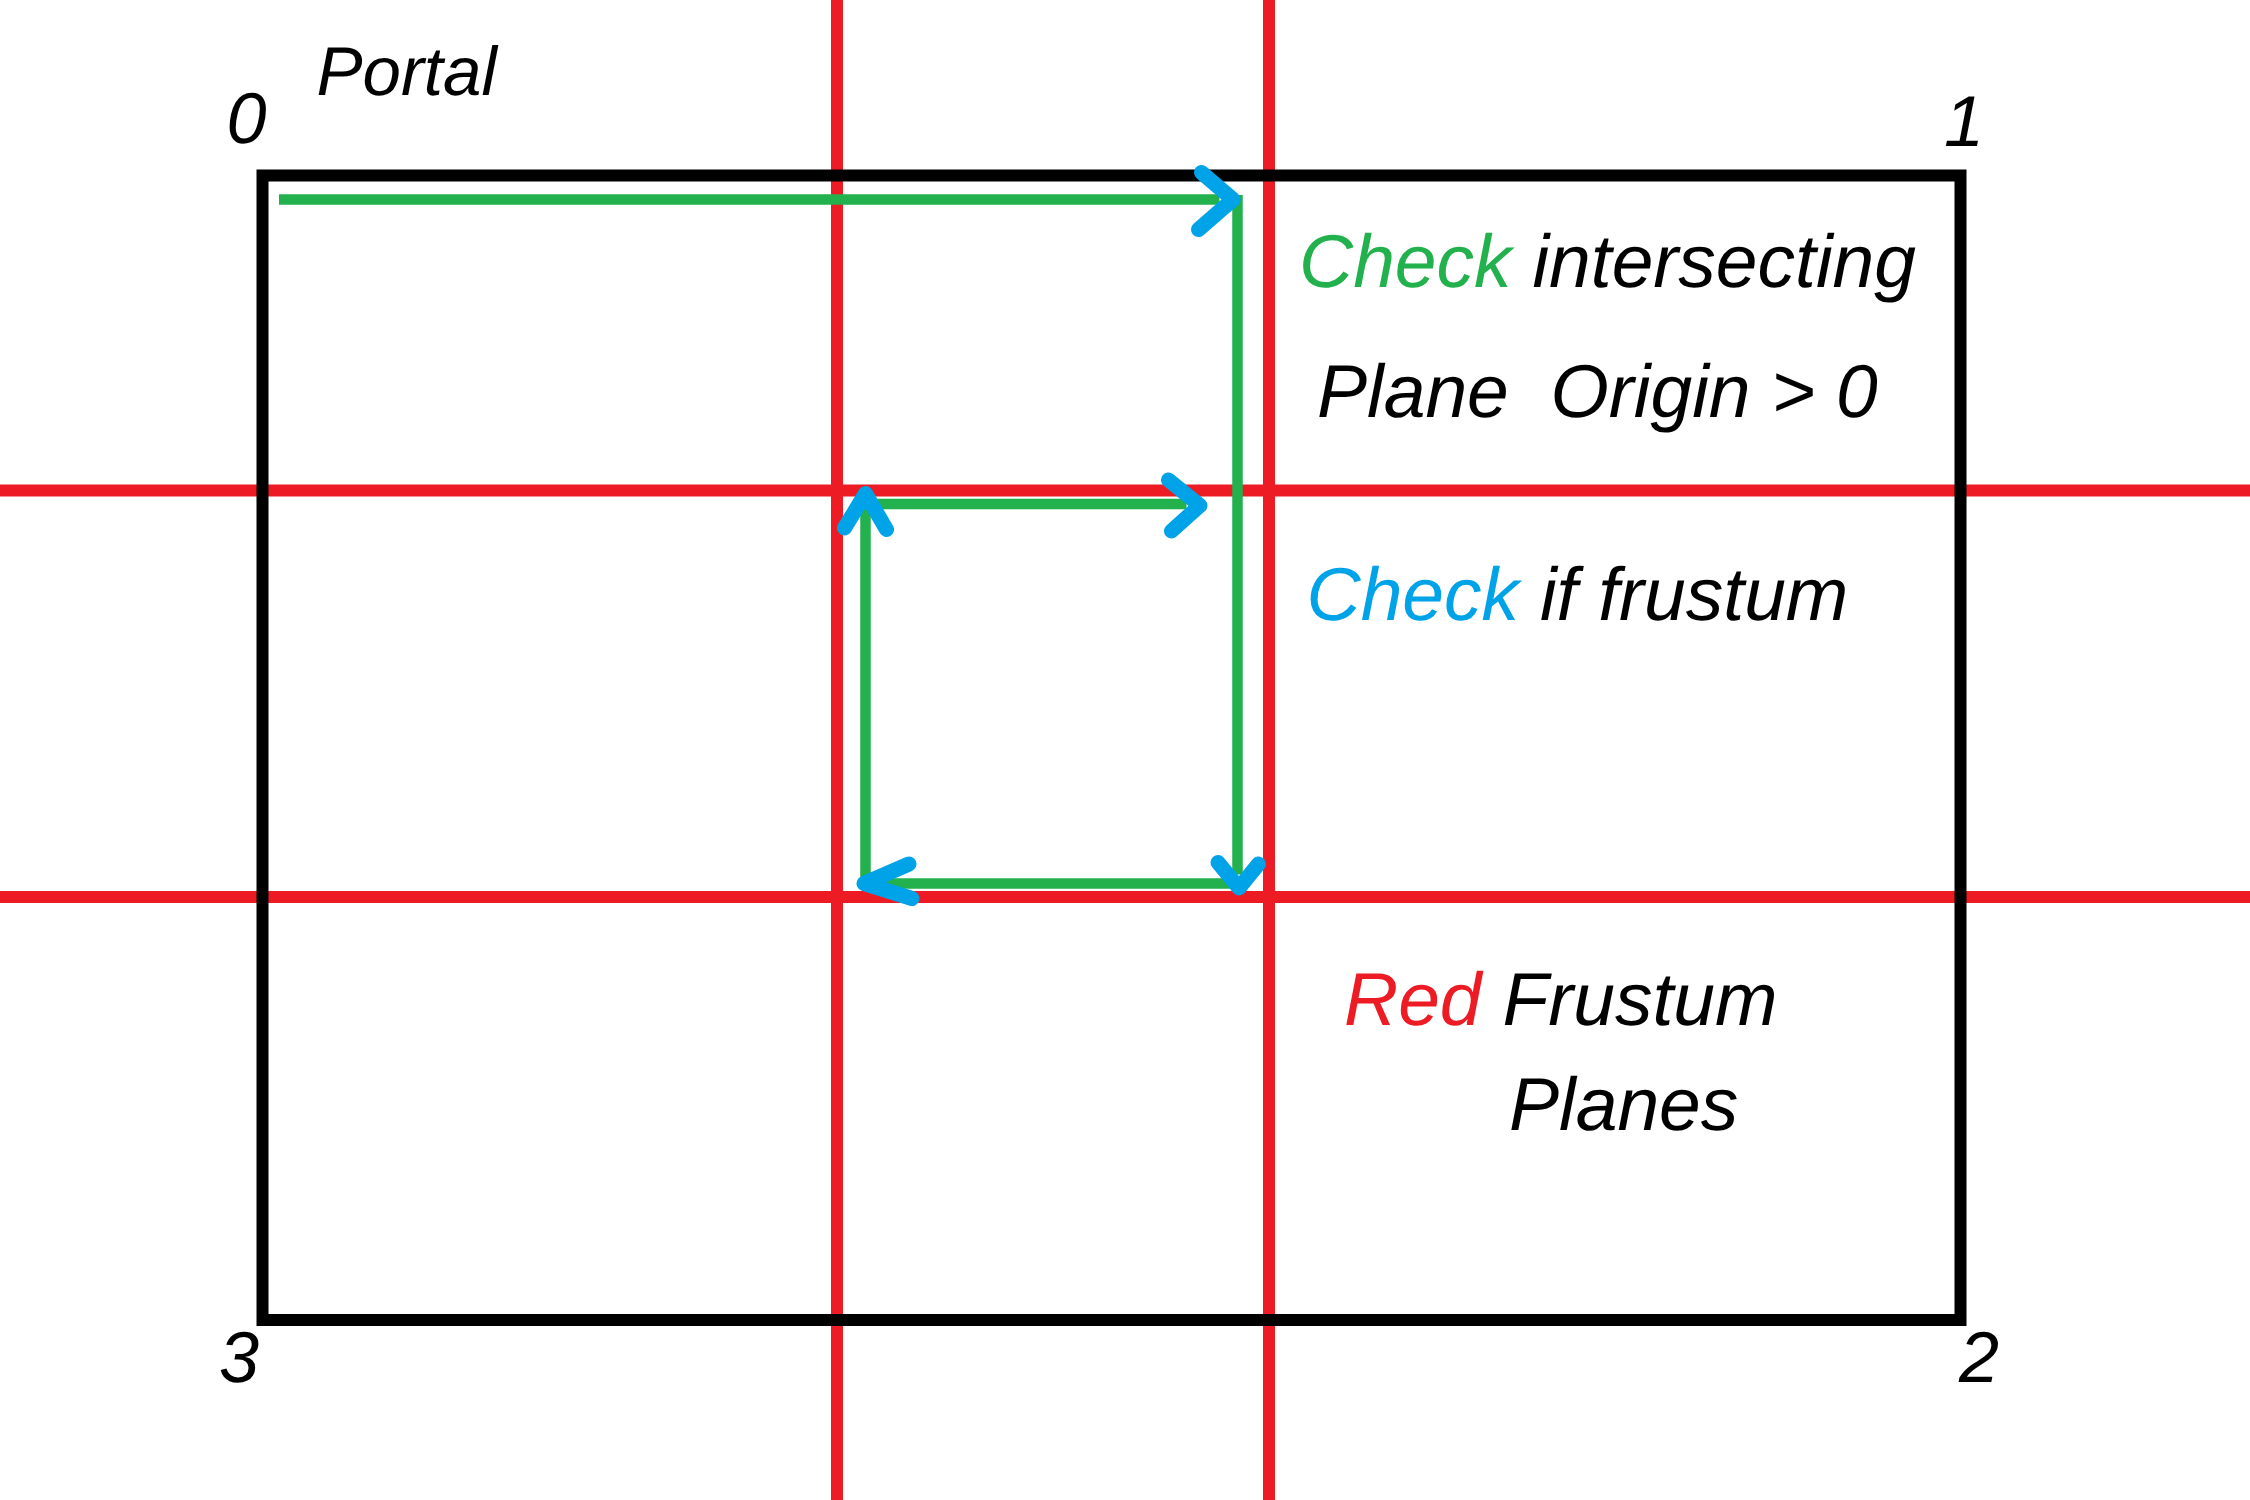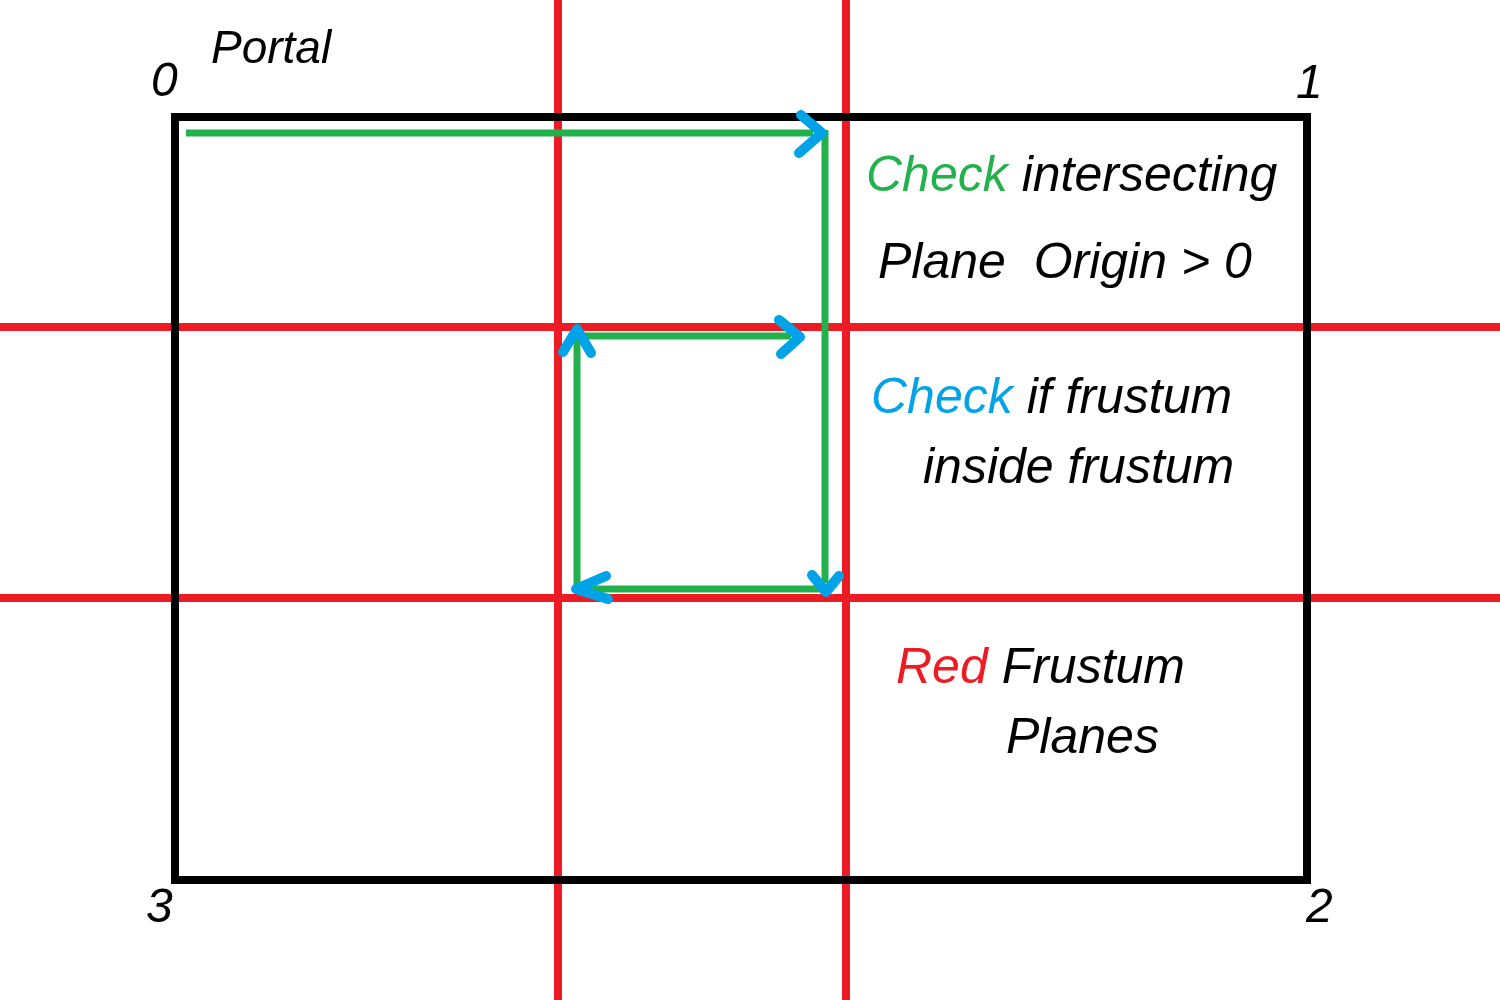--- a/index.html
+++ b/index.html
@@ -82,18 +82,17 @@
 
   <div class="txt corner corner-0">0</div>
   <div class="txt corner corner-1">1</div>
   <div class="txt corner corner-2">2</div>
   <div class="txt corner corner-3">3</div>
 
   <div class="txt ann ann-line1a"><span class="c-green">Check</span><span> intersecting</span></div>
   <div class="txt ann ann-line1b">Plane  Origin &gt; 0</div>
 
   <div class="txt ann ann-line2a"><span class="c-blue">Check</span><span> if frustum</span></div>
-  <div class="txt ann ann-line2b">inside frustum</div>
 
   <div class="txt ann ann-line3a"><span class="c-red">Red</span><span> Frustum</span></div>
   <div class="txt ann ann-line3b">Planes</div>
 
 </div>
 
 </body></html>

